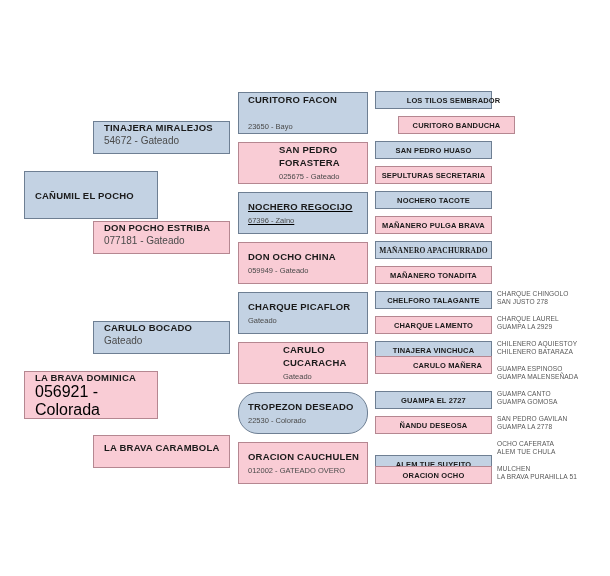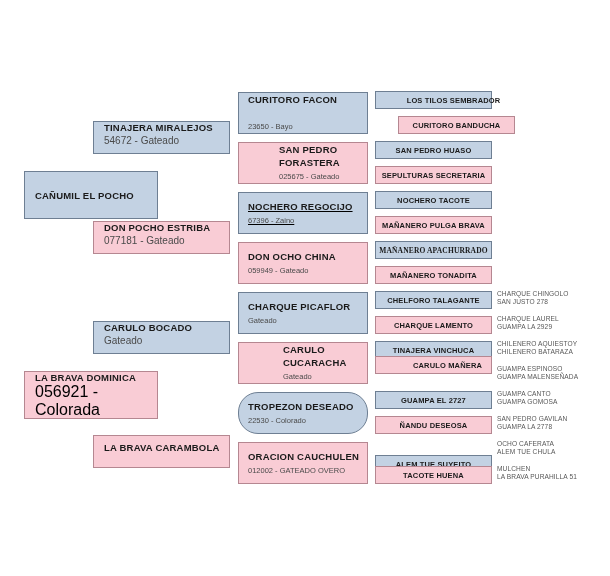--- a/index.html
+++ b/index.html
@@ -218,21 +218,21 @@
     <div class="node gen4 male" style="top: 391px;">
       <span class="nm">GUAMPA EL 2727</span>
     </div>
     <div class="node gen4 female" style="top: 416px;">
       <span class="nm">ÑANDU DESEOSA</span>
     </div>
     <div class="node gen4 male" style="top: 455px;">
       <span class="nm">ALEM TUE SUYEITO</span>
     </div>
     <div class="node gen4 female" style="top: 466px;">
-      <span class="nm">TACOTE HUENA</span>
+      <span class="nm">ORACION OCHO</span>
     </div>
     <div class="gen5" style="top: 290px;">
       <div>CHARQUE CHINGOLO</div>
       <div>SAN JUSTO 278</div>
     </div>
     <div class="gen5" style="top: 315px;">
       <div>CHARQUE LAUREL</div>
       <div>GUAMPA LA 2929</div>
     </div>
     <div class="gen5" style="top: 340px;">

